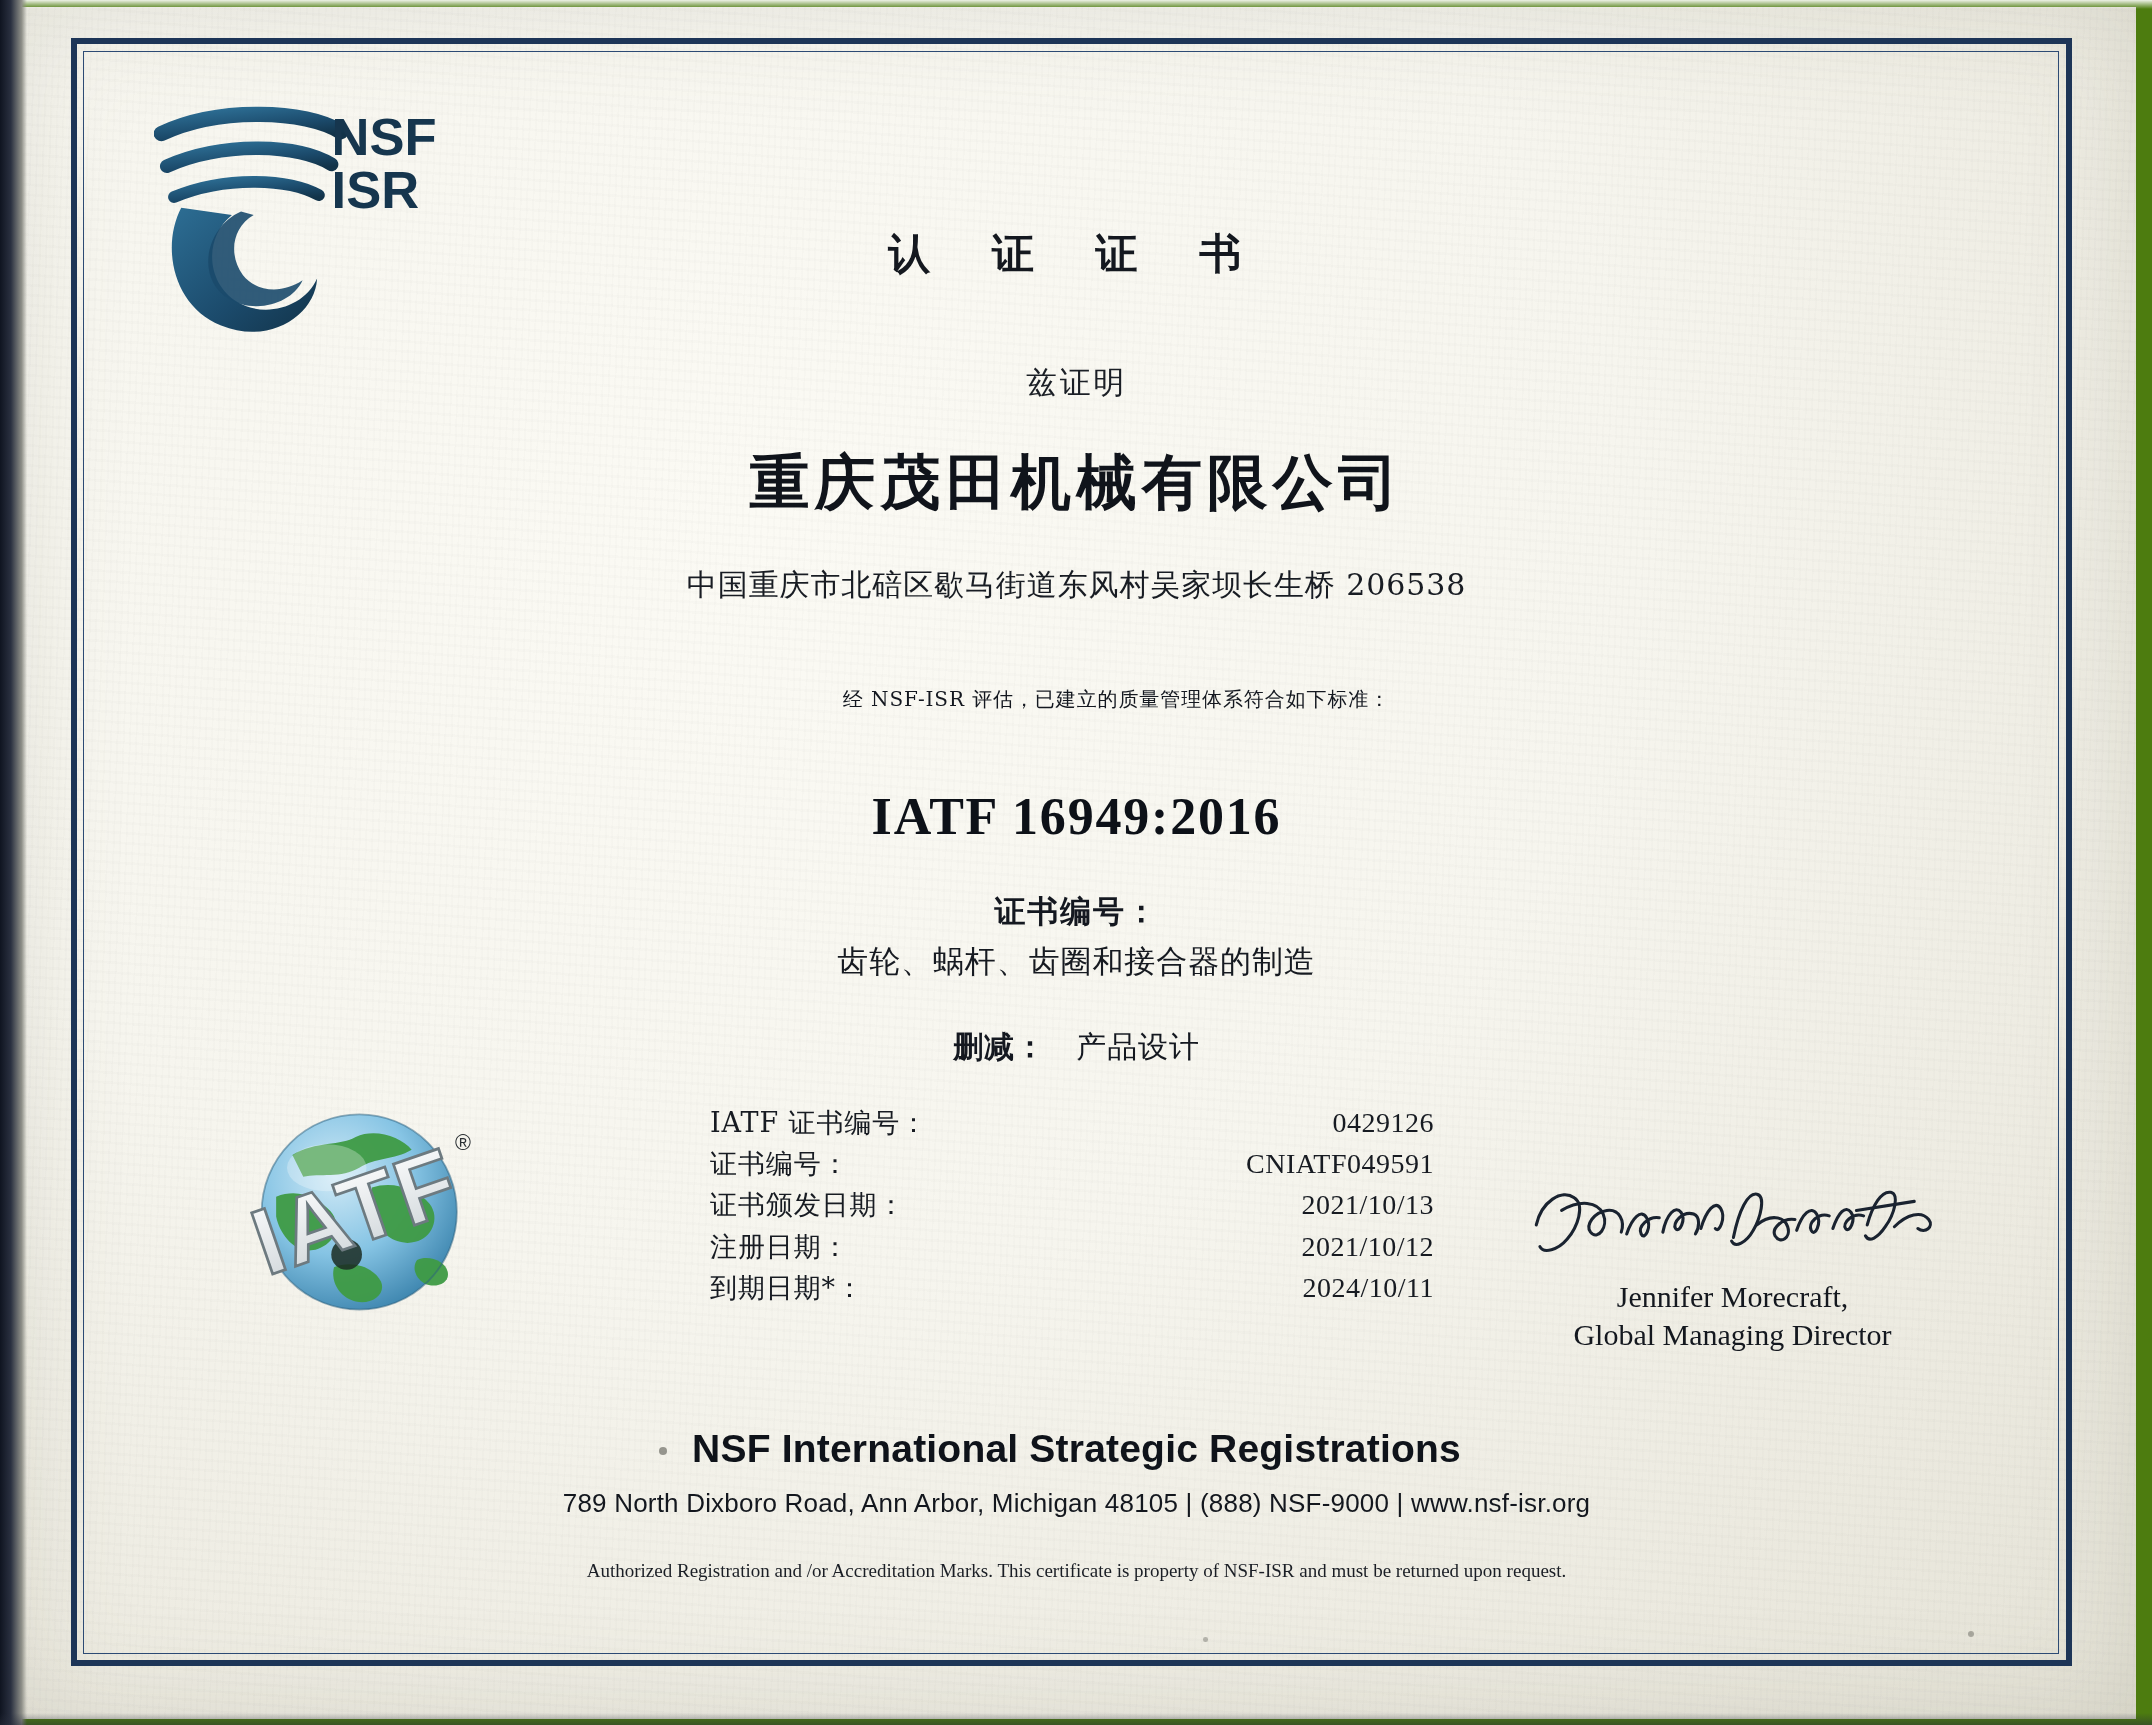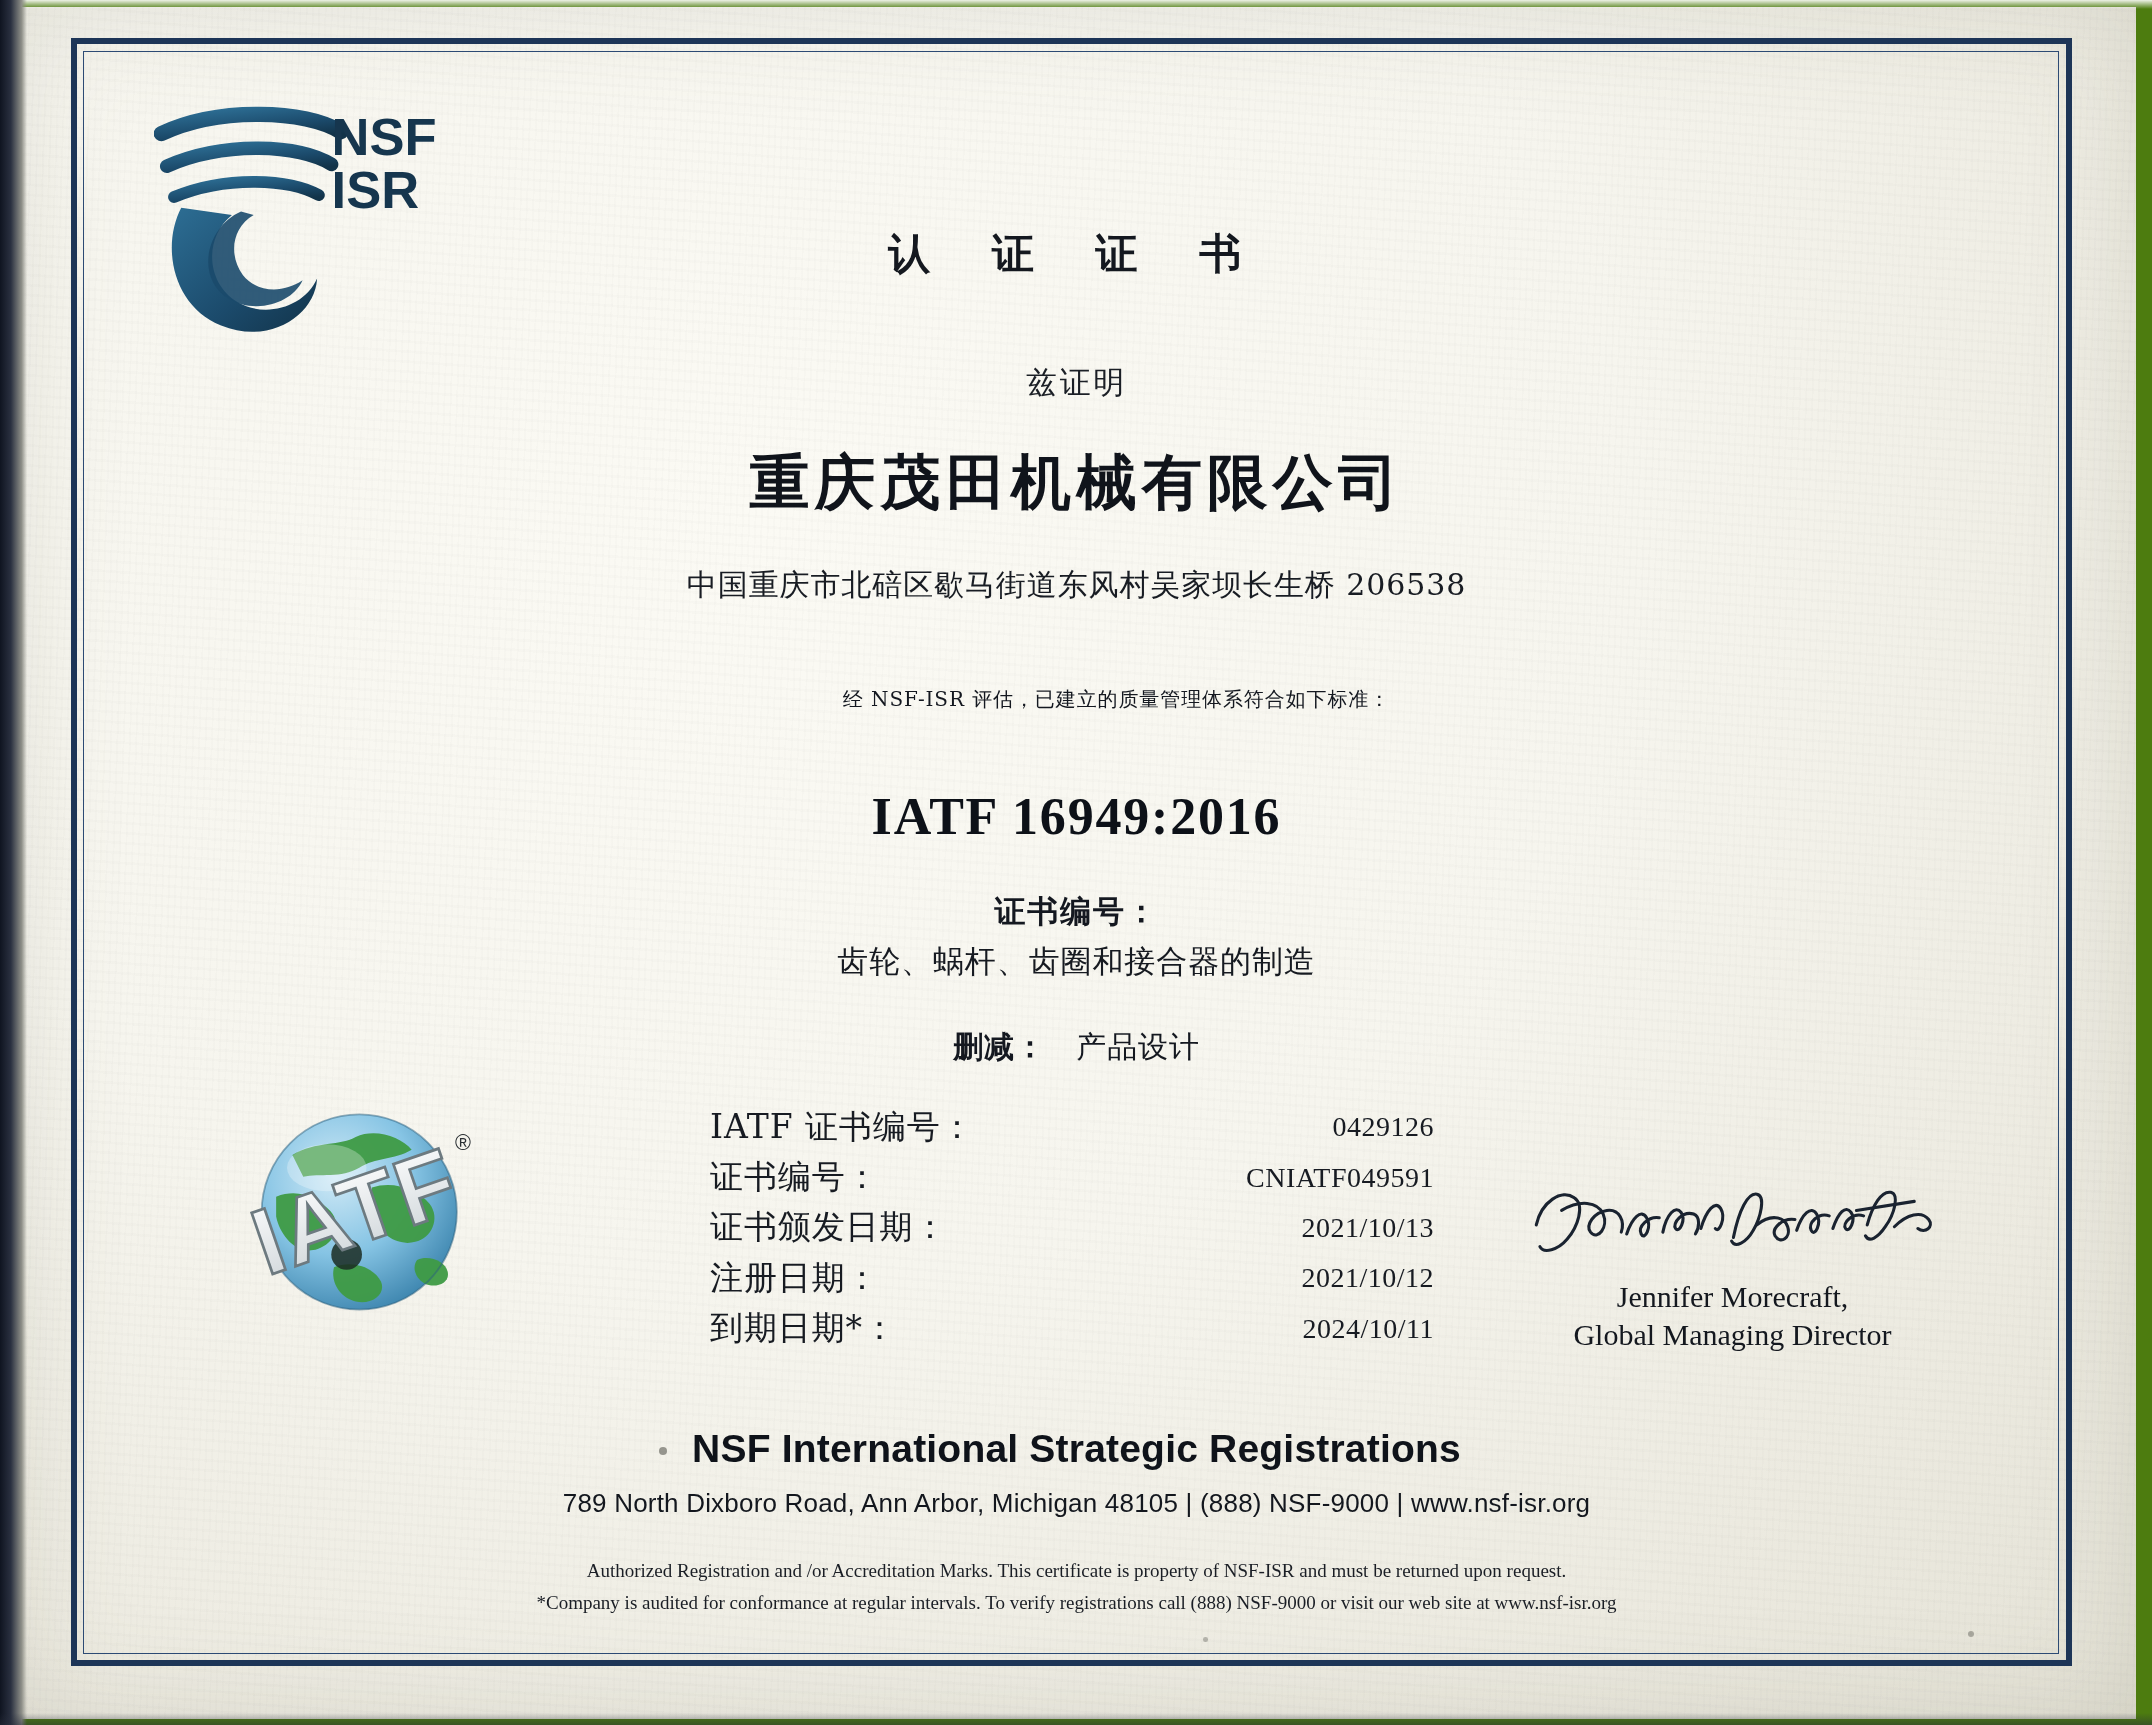--- a/index.html
+++ b/index.html
@@ -189,21 +189,21 @@
   
   #details-table {
     position: absolute;
     left: 710px;
     top: 1102px;
     width: 724px;
     border-collapse: collapse;
     font-family: "DejaVu Serif", serif;
   }
   #details-table td {
-    font-size: 33px;
+    font-size: 27px;
     color: #171b22;
     padding: 2.7px 0;
     white-space: nowrap;
   }
   #details-table td.label {
     text-align: left;
     width: 380px;
     letter-spacing: 0.9px;
   }
   #details-table td.value {
@@ -417,20 +417,19 @@
         </g>
       </svg>
     </div>
     <div class="sig-name">Jennifer Morecraft,</div>
     <div class="sig-role">Global Managing Director</div>
   </div>
 
   <div class="center-col" id="org-name" style="position:absolute;">NSF International Strategic Registrations</div>
   <div class="center-col" id="org-address" style="position:absolute;">789 North Dixboro Road, Ann Arbor, Michigan 48105 | (888) NSF-9000 | www.nsf-isr.org</div>
   <div class="center-col" id="fineprint-1" style="position:absolute;">Authorized Registration and /or Accreditation Marks. This certificate is property of NSF-ISR and must be returned upon request.</div>
-  <div class="center-col" id="fineprint-2" style="position:absolute;">*Company is audited for conformance at regular intervals. To verify registrations call (888) NSF-9000 or visit our web site at www.nsf-isr.org</div>
 
   <div class="speck" style="left:659px; top:1447px; width:8.1px; height:8.1px;"></div>
   <div class="speck" style="left:1968px; top:1631px; width:6.3px; height:6.3px; opacity:.4;"></div>
   <div class="speck" style="left:1203px; top:1637px; width:4.5px; height:4.5px; opacity:.35;"></div>
 
 </div>
 
 
 </body></html>

